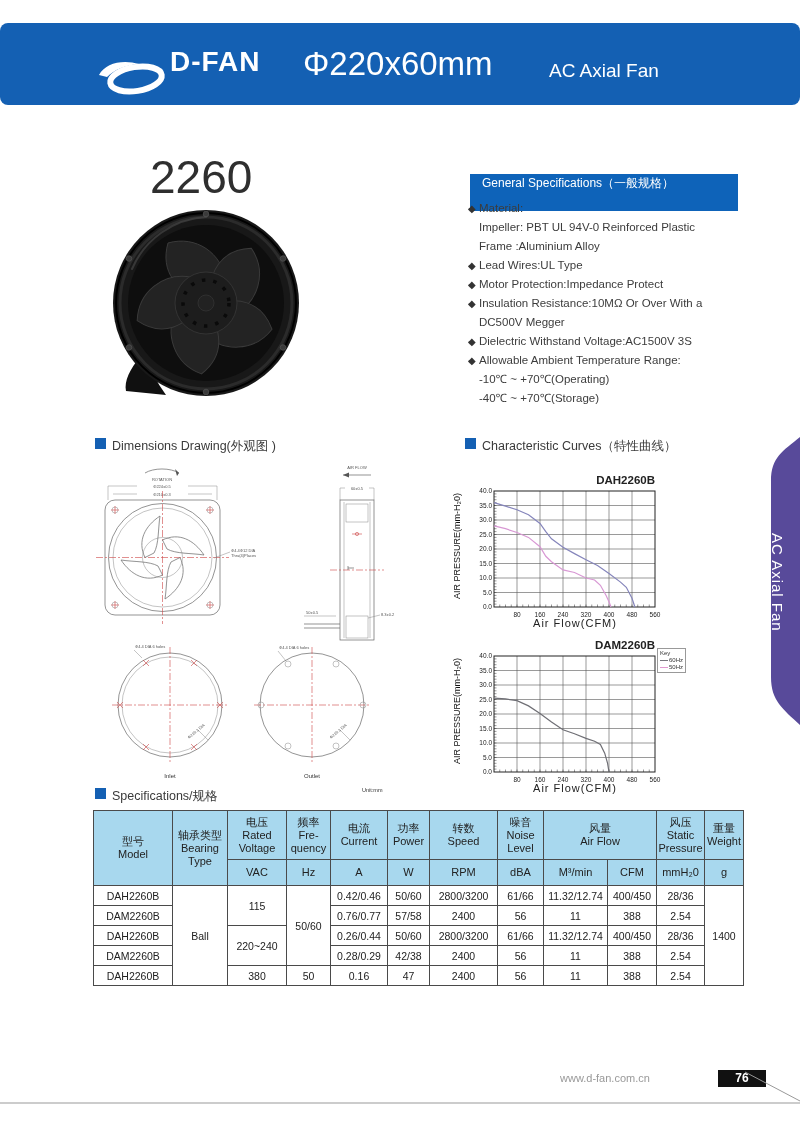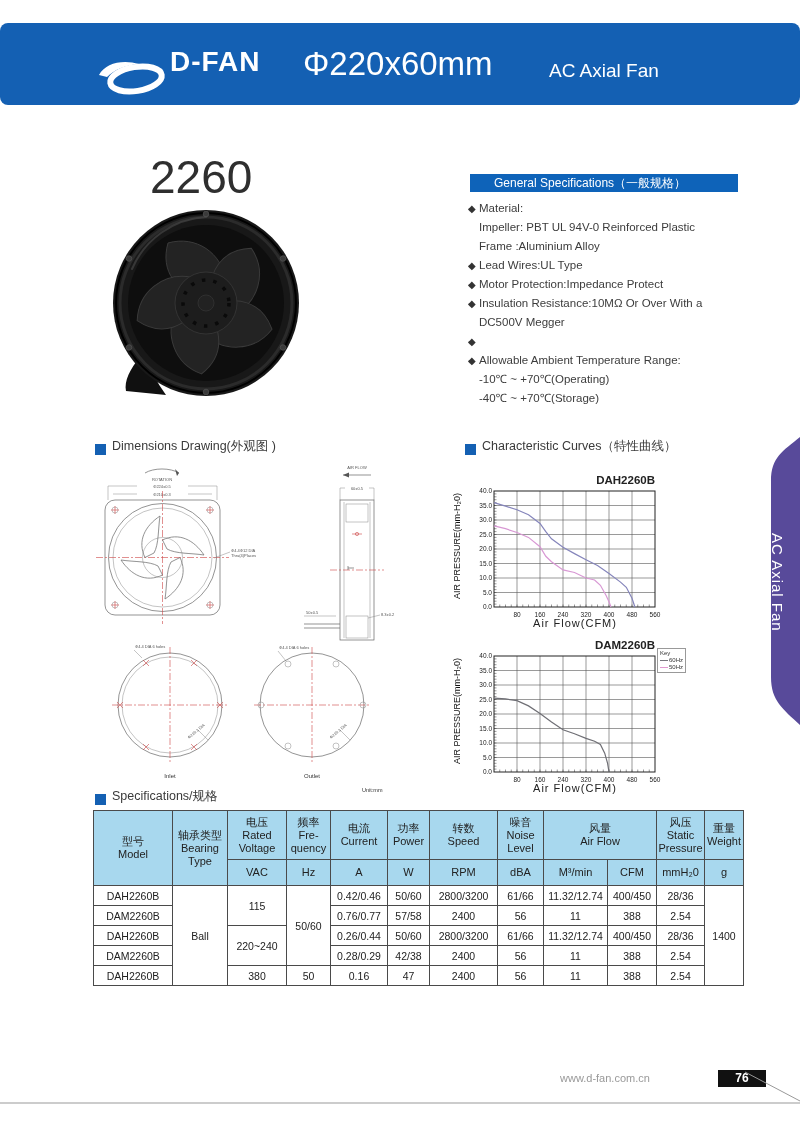--- a/index.html
+++ b/index.html
@@ -13,28 +13,28 @@
   
   .topbar{left:0;top:23px;width:800px;height:82px;background:var(--header-blue,#1460b3);border-radius:8px;}
   .brand{left:170px;top:60px;font-size:28px;font-weight:bold;color:#fff;letter-spacing:1px;}
   .hsize{left:303px;top:57px;font-size:33px;color:#fff;}
   .htype{left:549px;top:70px;font-size:19px;color:#fff;}
 
   
   .model-no{left:150px;top:150px;font-size:46px;color:#2f2f2f;}
 
   
-  .gs-title{left:470px;top:174px;width:268px;height:18px;background:var(--panel-blue,#0e63b9);
-            color:#fff;font-size:12px;line-height:19px;padding-left:24px;box-sizing:border-box;}
+  .gs-title{left:470px;top:174px;width:268px;height:37px;background:var(--panel-blue,#0e63b9);
+            color:#fff;font-size:12px;line-height:19px;padding-left:12px;box-sizing:border-box;}
   .gs-list{left:468px;top:199px;width:300px;font-size:11.5px;color:#3c3c3c;}
   .gs-line{display:flex;line-height:19px;}
   .gs-line .b{width:11px;font-size:10px;color:#333;}
 
   
-  .sec{font-size:12.5px;color:#3a3a3a;display:flex;align-items:flex-end;}
+  .sec{font-size:12.5px;color:#3a3a3a;display:flex;align-items:flex-start;}
   .sec .sq{width:11px;height:11px;background:var(--header-blue,#1464b4);margin-right:6px;display:inline-block;}
 
   
   .chart-title{font-size:11.5px;font-weight:bold;color:#222;text-align:right;width:150px;}
   .ylabel{writing-mode:vertical-rl;transform:rotate(180deg);font-size:9px;color:#111;
           height:124px;text-align:center;width:13px;}
   .xlabel{width:164px;text-align:center;font-size:11px;color:#222;letter-spacing:1px;}
   .legend{border:1px solid #999;font-size:6px;color:#333;padding:1px 2px;line-height:7px;background:#fff;}
   .legend .ln{display:inline-block;width:8px;height:1.5px;vertical-align:middle;margin-right:1px;}
 
@@ -135,20 +135,21 @@
     <div class="gs-line">
         <span class="b">◆</span>
         <span>Insulation Resistance:10MΩ Or Over With a</span>
       </div>
     <div class="gs-line">
         <span class="b"></span>
         <span>DC500V Megger</span>
       </div>
     <div class="gs-line">
         <span class="b">◆</span>
+        <span>Dielectric Withstand Voltage:AC1500V 3S</span>
       </div>
     <div class="gs-line">
         <span class="b">◆</span>
         <span>Allowable Ambient Temperature Range:</span>
       </div>
     <div class="gs-line">
         <span class="b"></span>
         <span>-10℃ ~ +70℃(Operating)</span>
       </div>
     <div class="gs-line">

